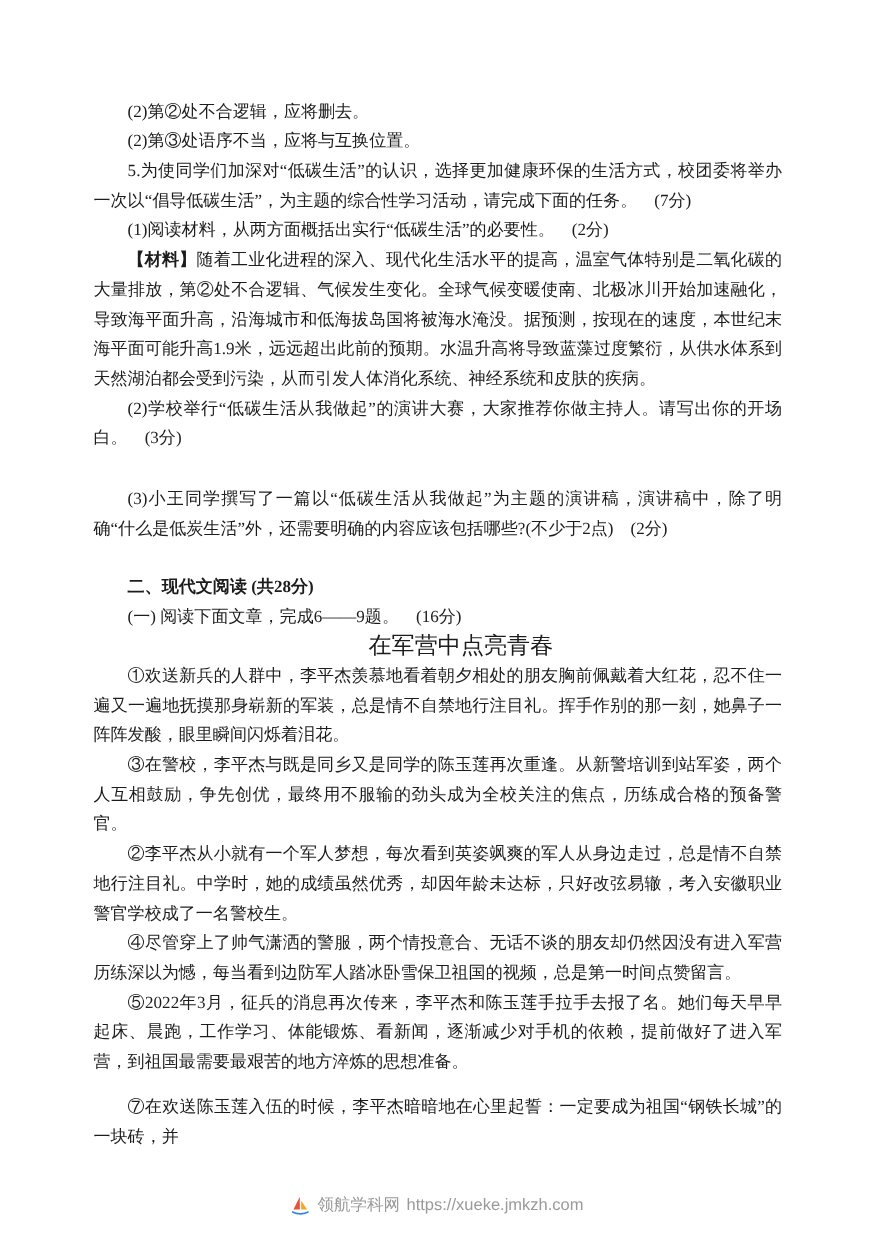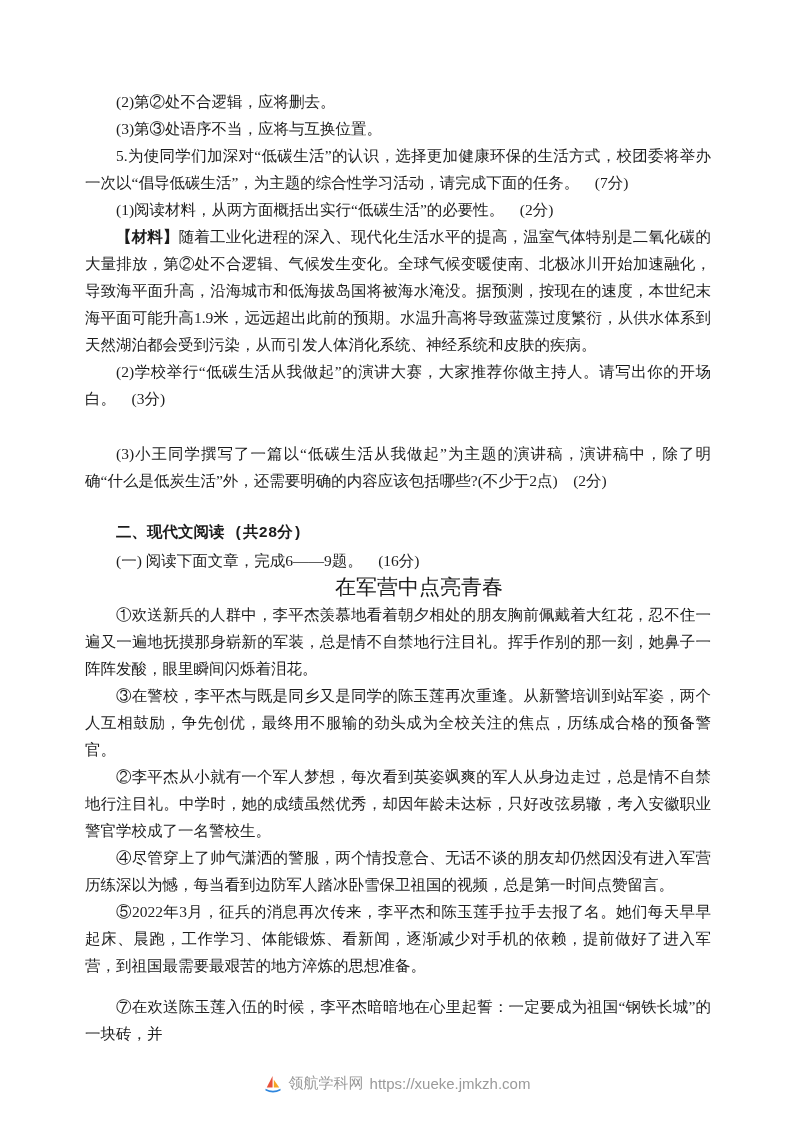--- a/index.html
+++ b/index.html
@@ -18,48 +18,48 @@
     position: absolute;
     left: 85px;
     top: 88px;
     width: 626px;
     font-size: 15.5px;
     line-height: 27px;
     text-align: justify;
   }
   .content p { margin: 0; text-indent: 2em; }
   .bold { font-weight: bold; }
-  .section-heading { font-weight: bold; text-indent: 0; font-family: Liberation Mono, monospace; }
+  .section-heading { font-weight: bold; text-indent: 0; }
   .essay-title { text-align: center; font-weight: normal; text-indent: 0; font-size: 21px; }
   .gap-answer { margin-top: 28px !important; }
   .gap-section { margin-top: 26px !important; }
   .gap-small { margin-top: 14px !important; }
   .watermark {
     position: absolute;
     left: 0; right: 0;
-    bottom: 28px;
+    bottom: 16px;
     display: flex;
     align-items: center;
     justify-content: center;
     gap: 6px;
     color: #9a9a9a;
     font-size: 15px;
     font-family: "Liberation Sans", "DejaVu Sans", sans-serif;
   }
   .watermark .logo { display: inline-flex; align-items: center; }
 </style>
 </head>
 <body>
 
 <div class="page">
 
   <main class="content">
 
     <p>(2)第②处不合逻辑，应将删去。</p>
-    <p>(3)第③处语序不当，应将与互换位置。</p>
+    <p>(2)第③处语序不当，应将与互换位置。</p>
 
     <p>5.为使同学们加深对“低碳生活”的认识，选择更加健康环保的生活方式，校团委将举办一次以“倡导低碳生活”，为主题的综合性学习活动，请完成下面的任务。　(7分)</p>
     <p>(1)阅读材料，从两方面概括出实行“低碳生活”的必要性。　(2分)</p>
 
     <p><span class="bold">【材料】</span><span>随着工业化进程的深入、现代化生活水平的提高，温室气体特别是二氧化碳的大量排放，第②处不合逻辑、气候发生变化。全球气候变暖使南、北极冰川开始加速融化，导致海平面升高，沿海城市和低海拔岛国将被海水淹没。据预测，按现在的速度，本世纪末海平面可能升高1.9米，远远超出此前的预期。水温升高将导致蓝藻过度繁衍，从供水体系到天然湖泊都会受到污染，从而引发人体消化系统、神经系统和皮肤的疾病。</span></p>
 
     <p>(2)学校举行“低碳生活从我做起”的演讲大赛，大家推荐你做主持人。请写出你的开场白。　(3分)</p>
     <p class="gap-answer">(3)小王同学撰写了一篇以“低碳生活从我做起”为主题的演讲稿，演讲稿中，除了明确“什么是低炭生活”外，还需要明确的内容应该包括哪些?(不少于2点)　(2分)</p>
 
     <p class="section-heading gap-section">二、现代文阅读 (共28分)</p>

